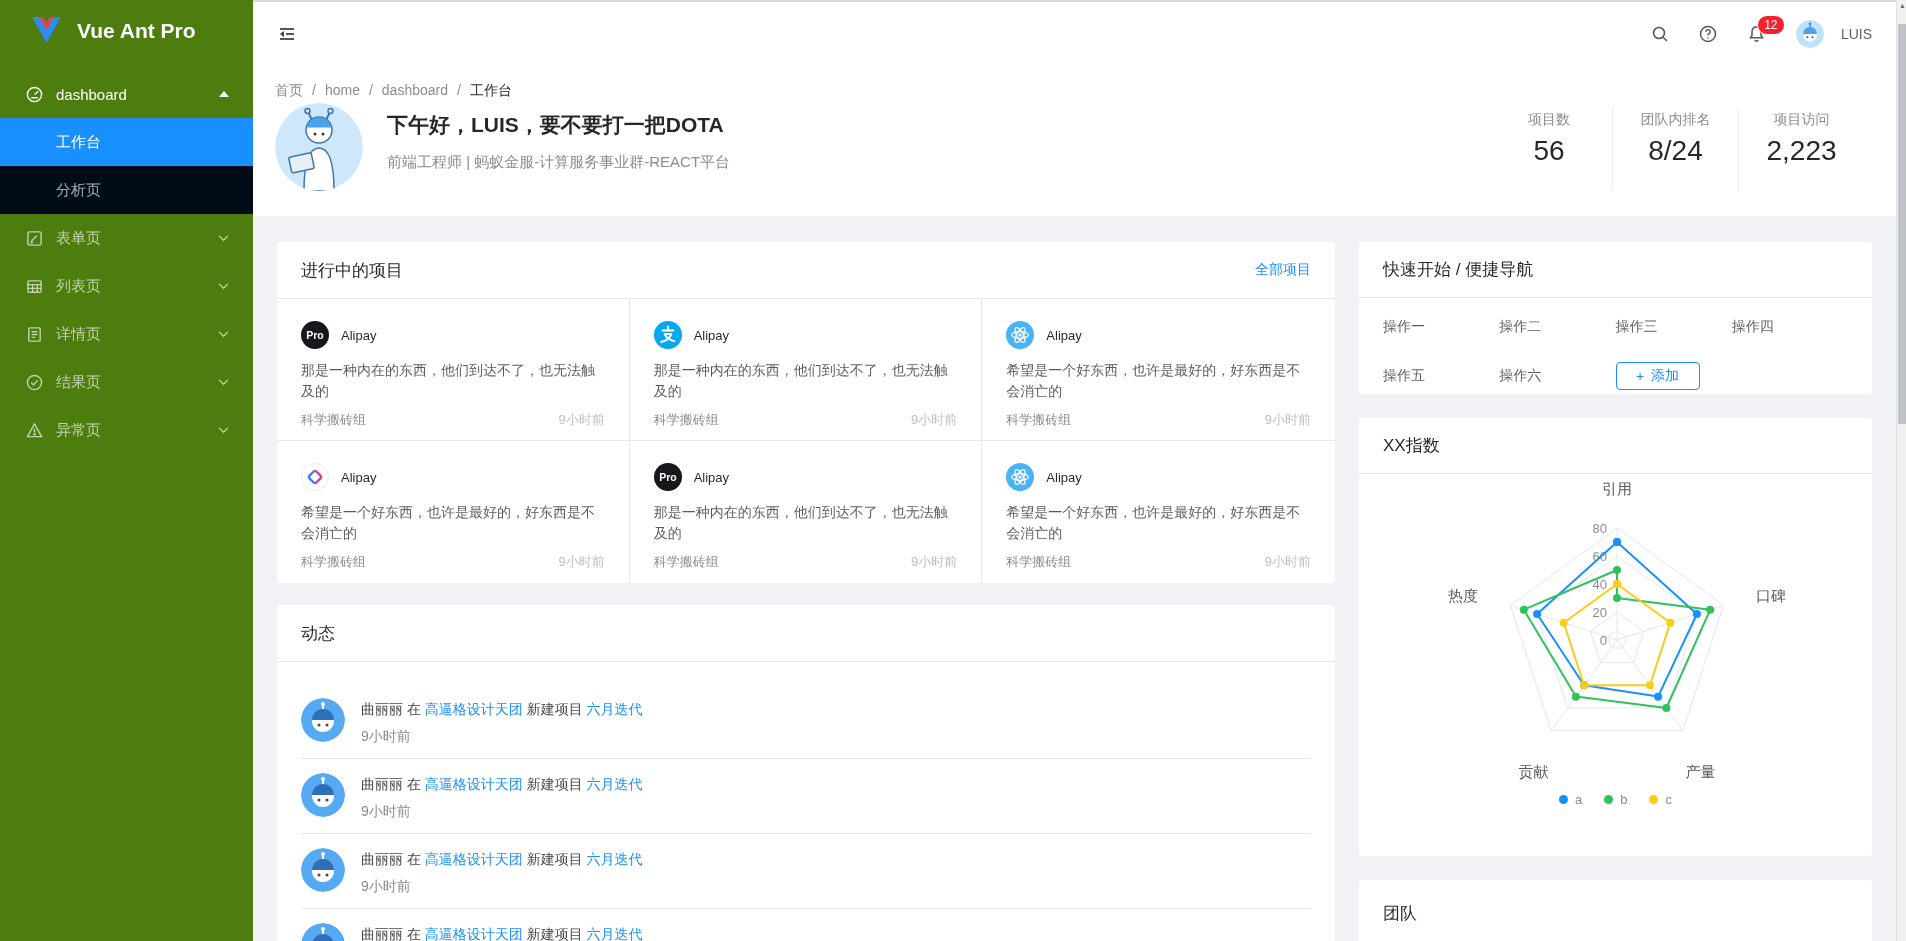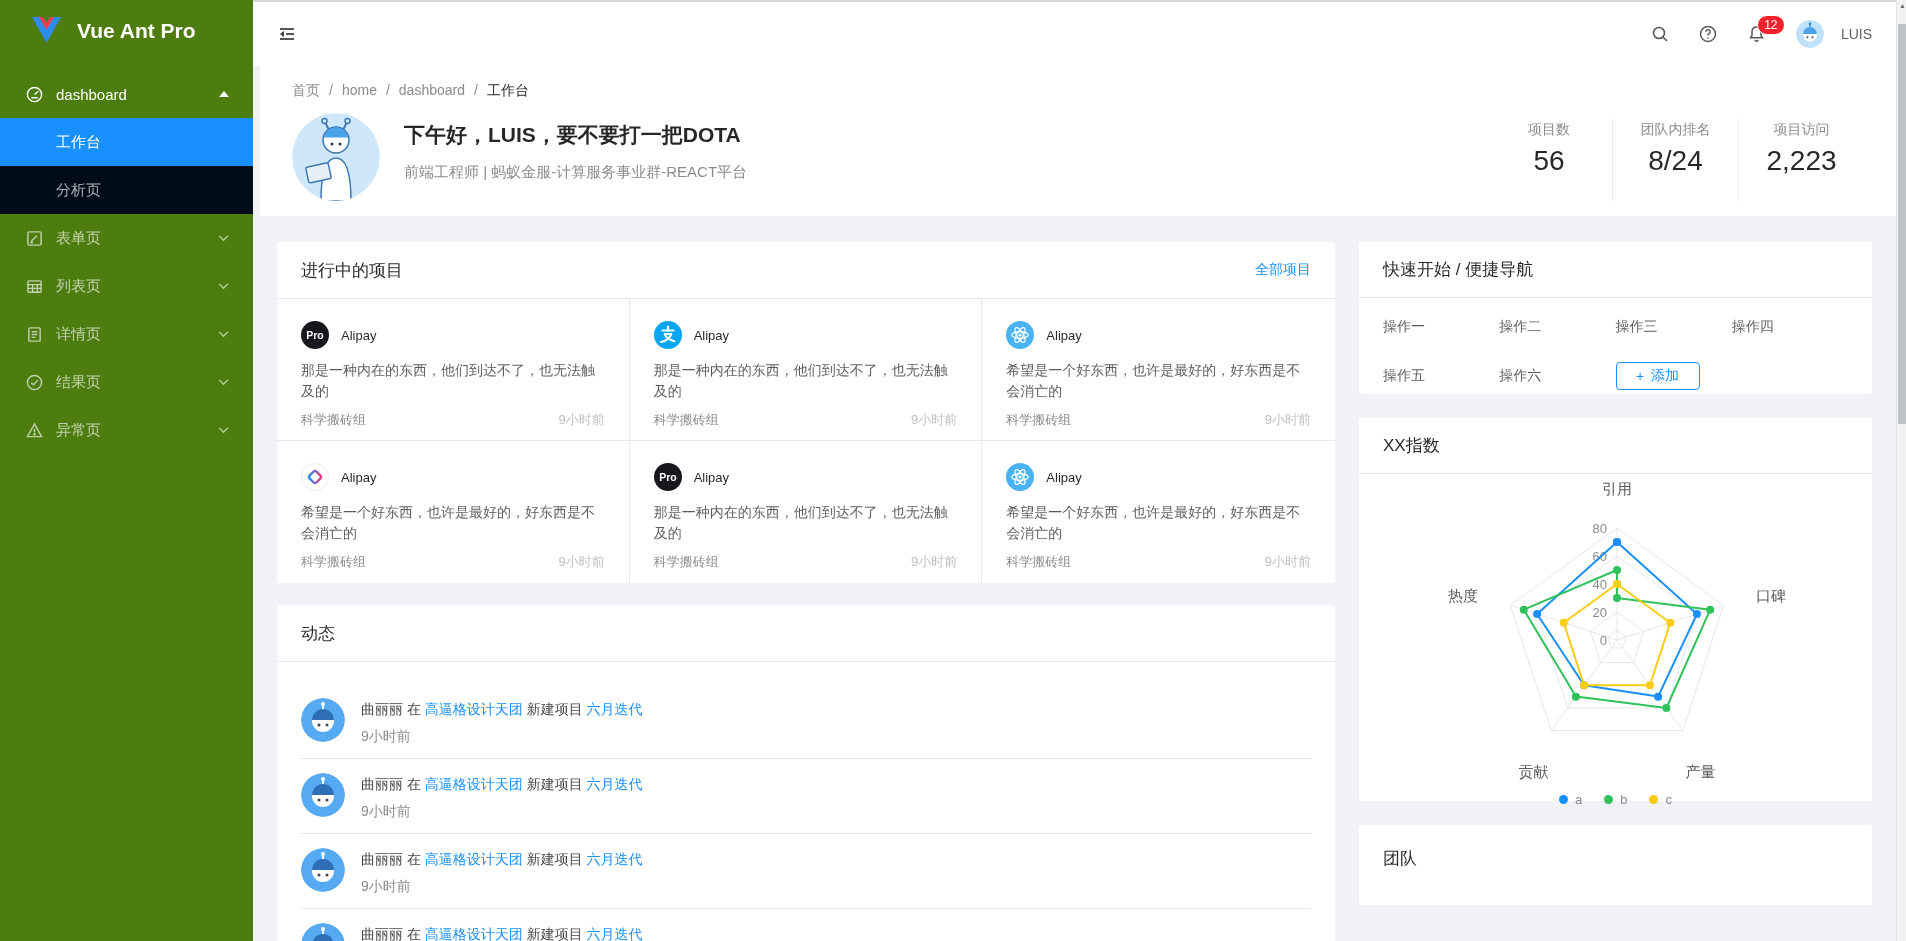--- a/index.html
+++ b/index.html
@@ -31,25 +31,25 @@
   .fold-btn { color:#444; display:flex; cursor:pointer; }
   .topbar-right { margin-left:auto; display:flex; align-items:center; gap:30px; }
   .tb-icon { color:#595959; display:flex; cursor:pointer;align-items:center; }
   .bell-wrap { position:relative; }
   .badge { position:absolute; top:-10px; left:10px; background:#f5222d; color:#fff; font-size:12px; line-height:18px; height:20px; min-width:28px; text-align:center; border-radius:10px; border:1px solid #fff; padding:0 5px; }
   .tb-user { display:flex; align-items:center; gap:17px; cursor:pointer; }
   .tb-user-name { color:rgba(0,0,0,.65); font-size:14px; }
   .avatar-sm { width:28px; height:28px; border-radius:50%; overflow:hidden; flex:none; }
 
   
-  .page-header { position:absolute; left:260px; top:66px; right:10px; height:150px; background:#fff; padding:16px 32px 18px; z-index:10; }
+  .page-header { position:absolute; left:243px; top:66px; right:10px; height:150px; background:#fff; padding:16px 32px 18px; z-index:10; }
   .breadcrumb { font-size:14px; color:#8c8c8c; }
   .bc-sep { margin:0 9px; color:#8c8c8c; }
   .bc-current { color:rgba(0,0,0,.85); }
-  .ph-row { display:flex; margin-top:13px; }
+  .ph-row { display:flex; margin-top:3px; }
   .ph-avatar { width:88px; height:88px; border-radius:50%; overflow:hidden; flex:none; }
   .ph-texts { margin-left:24px; padding-top:8px; }
   .ph-title { font-size:21px; font-weight:600; color:rgba(0,0,0,.85); }
   .ph-sub { margin-top:14px; font-size:15px; color:#8c8c8c; }
   .ph-stats { margin-left:auto; display:flex; padding-top:6px; }
   .stat { min-width:126px; text-align:center; padding:0 14px; }
   .stat + .stat { border-left:1px solid #ebedf0; }
   .stat-label { font-size:14px; color:#8c8c8c; line-height:21px; }
   .stat-label.narrow { width:76px; margin:0 auto; }
   .stat-value { font-size:28px; color:rgba(0,0,0,.85); margin-top:4px; line-height:34px; white-space:nowrap; }
@@ -87,21 +87,21 @@
   .act-texts { margin-left:16px; padding-top:1px; }
   .act-line { font-size:14px; color:rgba(0,0,0,.75); line-height:20px; }
   .act-time { margin-top:7px; font-size:14px; color:#8c8c8c; line-height:20px; }
 
   
   .qn-body { padding:14px 24px 18px; display:grid; grid-template-columns:1fr 1fr 1fr 1fr; row-gap:19px; align-items:center; }
   .qn-link { font-size:14px; color:rgba(0,0,0,.65); height:30px; display:flex; align-items:center; cursor:pointer; }
   .add-btn { grid-column:3; display:inline-flex; align-items:center; justify-content:center; gap:7px; width:84px; height:28px; border:1px solid #1890ff; border-radius:4px; color:#1890ff; background:#fff; font-size:14px; cursor:pointer; }
 
   
-  .card-radar { margin-top:24px; height:383px; }
+  .card-radar { margin-top:24px; height:438px; }
   .radar-body { position:relative; height:404px; }
   .legend { position:absolute; left:0; right:0; top:318px; display:flex; justify-content:center; gap:22px; }
   .legend-item { display:flex; align-items:center; gap:7px; cursor:pointer; }
   .legend-dot { width:9px; height:9px; border-radius:50%; }
   .legend-label { font-size:13px; color:#8c8c8c; }
 
   
   .card-team { margin-top:24px; height:80px; }
   .card-team .card-head { border-bottom:none; padding-top:10px; }
 </style>

